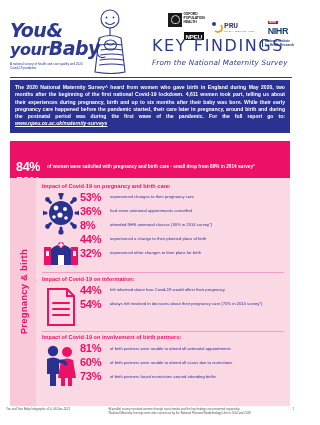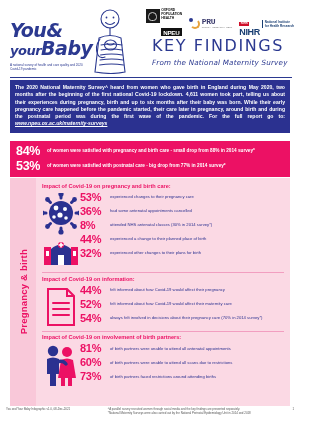--- a/index.html
+++ b/index.html
@@ -11,21 +11,21 @@
   }
   .page { position: relative; width: 300px; height: 425px; background:#fff; }
 
   
   .header { position: relative; height: 78px; padding: 6px 8px 0 10px; }
   .brand-logo { position: absolute; left: 10px; top: 14px; width: 122px; }
   .brand-you   { font-family: "DejaVu Sans", sans-serif; font-weight: bold; font-style: italic;
                  color:#2b3990; font-size: 19px; letter-spacing:-0.5px; line-height:17px;margin-top:8px; }
   .brand-baby  { font-family: "DejaVu Sans", sans-serif; font-weight: bold; font-style: italic;
                  color:#2b3990; font-size: 19px; letter-spacing:-0.5px; line-height:19px; }
-  .brand-you .sm, .brand-baby .sm { font-size: 13px; }
+  .brand-you .sm, .brand-baby .sm { font-size: 16px; }
   .brand-sub { color:#2b3990; font-size:3.1px; line-height:4.4px; margin-top:3px; width:76px;
                font-family:"Liberation Sans", sans-serif; }
   .mum-icon { position:absolute; left:86px; top:8px; }
 
   
   .logos { position:absolute; right:6px; top:9px; display:flex; align-items:center; gap:7px; }
   .logo-npeu { display:flex; align-items:flex-start; gap:1.5px; }
   .crest { width:14px; height:14px; background:#1a1a1a; display:flex; align-items:center;
            justify-content:center; }
   .crest-inner { width:9px; height:9px; border:0.7px solid #cfcfcf; border-radius:50% 50% 40% 40%; }
@@ -33,21 +33,21 @@
   .npeu-badge { background:#111; color:#fff; font-size:6.2px; font-weight:bold; padding:0.5px 2px;
                 letter-spacing:-0.2px; margin-top:0.5px; display:inline-block; }
   .logo-pru { display:flex; align-items:center; gap:1.5px;font-family:Liberation Mono, monospace; }
   .pru-mark { position:relative; width:11px; height:11px; }
   .pru-dot { position:absolute; width:4px; height:4px; border-radius:50%; background:#2b3990; left:0; top:0;}
   .pru-arc { position:absolute; width:10px; height:10px; border:2px solid #e8a33d;
              border-radius:50%; border-left-color:transparent; border-top-color:transparent;
              left:1px; top:1px; }
   .pru-txt { font-size:8px; font-weight:bold; color:#3b3b6d; letter-spacing:-0.2px; line-height:8px;}
   .pru-sub { font-size:2.4px; color:#777; letter-spacing:0.1px; }
-  .logo-nihr { display:flex; align-items:center; gap:2px; }
+  .logo-nihr { display:flex; align-items:center; gap:2px;flex-direction:column; }
   .nihr-block { text-align:left; }
   .nihr-bar { background:#cf112b; color:#fff; font-size:2.7px; font-weight:bold;
               padding:0.4px 1.5px; letter-spacing:0.1px; display:inline-block; }
   .nihr-tx { font-size:9px; font-weight:bold; color:#193e72; letter-spacing:-0.4px; line-height:9.5px;}
   .nihr-rt { border-left:0.6px solid #193e72; padding-left:2px; font-size:3.1px; color:#193e72;
              line-height:4px; font-weight:bold;}
 
   .key-find { position:absolute; left:152px; top:36px; }
   .kf-title { font-family:"DejaVu Sans", sans-serif; color:#2b3990; font-size:16px;
               font-weight:normal; letter-spacing:1.6px; position:relative; z-index:2; }
@@ -59,21 +59,21 @@
   .hdr-rule { position:absolute; left:10px; right:8px; top:77px; height:1px; background:#2b3990; }
 
   
   .intro { position:absolute; left:10px; top:80px; width:280px; background:#2b3190;
            color:#ffffff; padding:4px 5px 5px 5px; font-size:5.1px; line-height:7.3px;
            text-align:justify; font-weight:bold; }
   .intro a { color:#fff; font-style:italic; }
 
   
   .satis { position:absolute; left:10px; top:141px; width:280px; background:#ec1164;
-           color:#fff; padding:4px 6px 4px 6px; }
+           color:#fff; padding:20px 6px 4px 6px; }
   .satis-row { display:flex; align-items:flex-start; margin-bottom:2px; }
   .satis-row:last-child { margin-bottom:0; }
   .satis-pct { font-size:12.5px; font-weight:bold; width:31px; flex:0 0 31px; line-height:13px;
                letter-spacing:-0.3px;}
   .satis-tx { font-size:4.7px; line-height:6.2px; font-weight:bold; padding-top:2.5px; }
 
   
   .body-wrap { position:absolute; left:10px; top:178px; width:280px; height:228px; display:flex; }
   .side-tab { width:26px; background:#f9c8d9; display:flex; align-items:center; justify-content:center; }
   .side-tab span { writing-mode:vertical-rl; transform:rotate(180deg); color:#ec1164;
@@ -283,24 +283,20 @@
                 <path d="M8 29 L24 29"></path>
             </g>
           </svg>
         </div>
         <div class="stats">
           <div class="stat-row">
             <div class="stat-pct">44%</div>
             <div class="stat-tx">felt informed about how Covid-19 would affect their pregnancy</div>
           </div>
           <div class="stat-row">
-            <div class="stat-pct">52%</div>
-            <div class="stat-tx">felt informed about how Covid-19 would affect their maternity care</div>
-          </div>
-          <div class="stat-row">
             <div class="stat-pct">54%</div>
             <div class="stat-tx">always felt involved in decisions about their pregnancy care (70% in 2014 survey*)</div>
           </div>
         </div>
       </div>
 
       <div class="divider"></div>
 
       <div class="sec-title">Impact of Covid-19 on involvement of birth partners:</div>
       <div class="sec">

